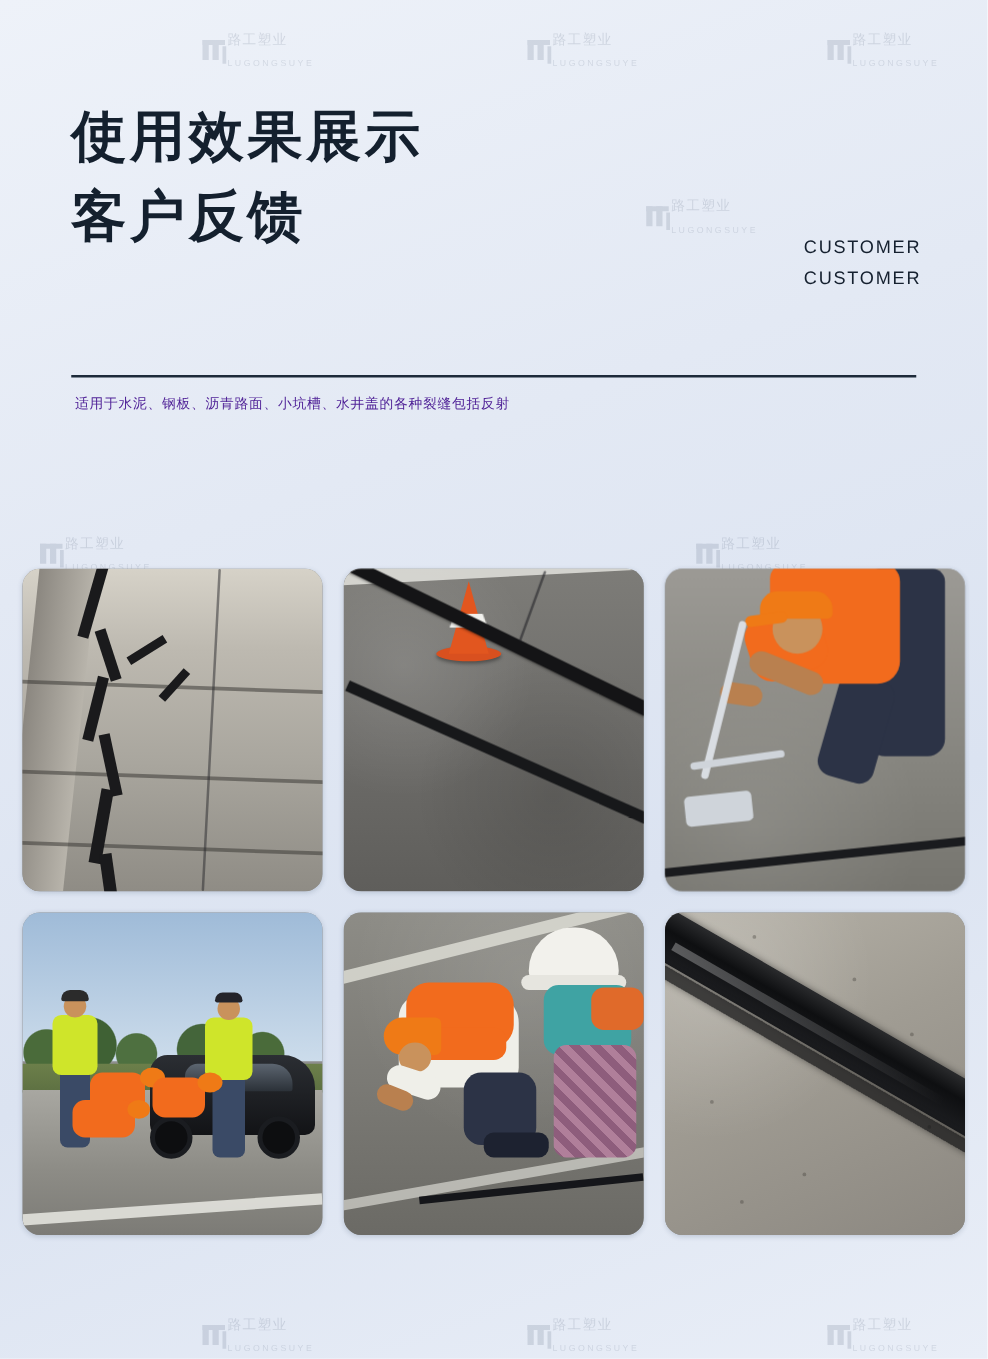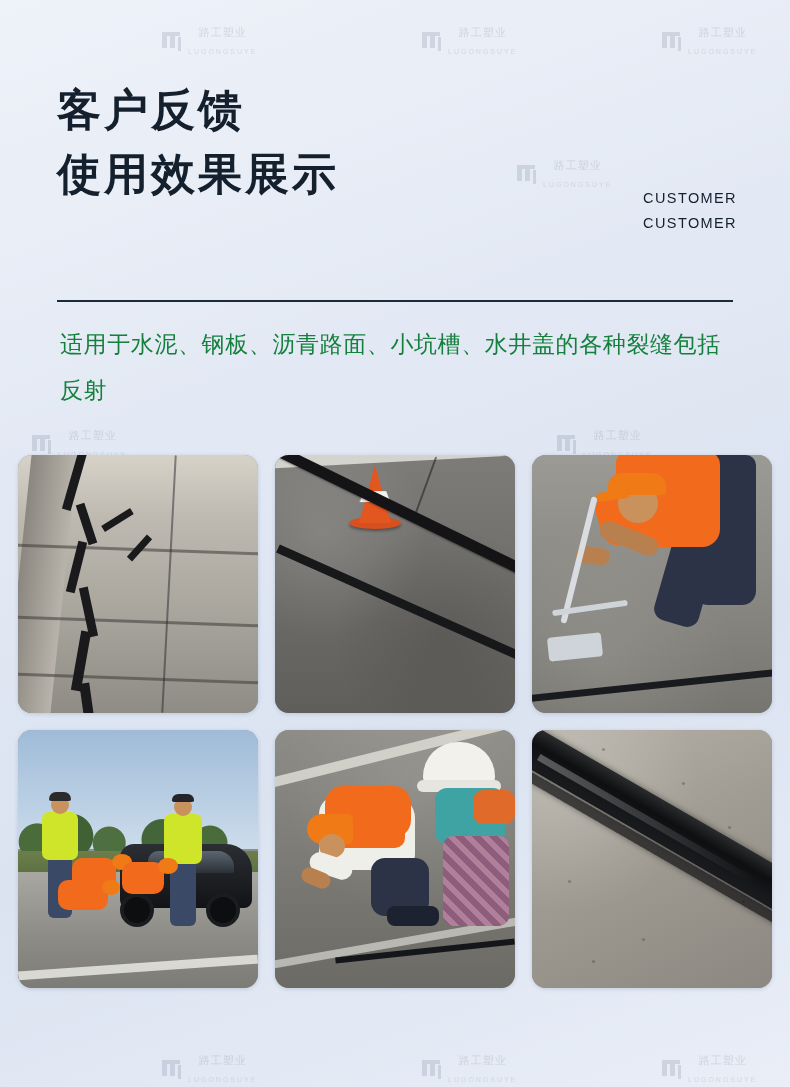--- a/index.html
+++ b/index.html
@@ -14,25 +14,24 @@
     position: relative;
     overflow: hidden;
     color: #1b2430;
   }
 
   
   .wm {
     position: absolute;
     display: flex;
     align-items: center;
-    gap: 6px;
+    gap: 0;
     opacity: 0.16;
     pointer-events: none;
     user-select: none;
-    text-align: center;
   }
   .wm .wm-mark {
     width: 22px;
     height: 22px;
     position: relative;
     flex: none;
   }
   .wm .wm-mark::before,
   .wm .wm-mark::after {
     content: "";
@@ -99,25 +98,25 @@
     position: absolute;
     left: 57px;
     top: 300px;
     width: 676px;
     height: 2px;
     background: #1d2a3a;
   }
   .desc {
     position: absolute;
     left: 60px;
-    top: 321px;
+    top: 312px;
     width: 680px;
-    font-size: 23px;
+    font-size: 11px;
     line-height: 2.0;
-    color: #15803d;
+    color: #4c1d95;
     letter-spacing: 0.6px;
   }
 
   
   .grid {
     position: absolute;
     left: 18px;
     top: 455px;
     width: 754px;
     display: grid;
@@ -340,22 +339,22 @@
 </div>
 <div class="wm wm9">
   <span class="wm-mark"></span>
   <span>
     <span class="wm-txt">路工塑业</span><br>
     <span class="wm-sub">LUGONGSUYE</span>
   </span>
 </div>
 
 <div class="header">
+  <h1 class="title-cn">使用效果展示</h1>
   <h1 class="title-cn">客户反馈</h1>
-  <h1 class="title-cn">使用效果展示</h1>
   <div class="title-en">
     <div>CUSTOMER</div>
     <div>CUSTOMER</div>
   </div>
 </div>
 <div class="rule"></div>
 <div class="desc">
   <div>适用于水泥、钢板、沥青路面、小坑槽、水井盖的各种裂缝包括反射</div>
 </div>
 

